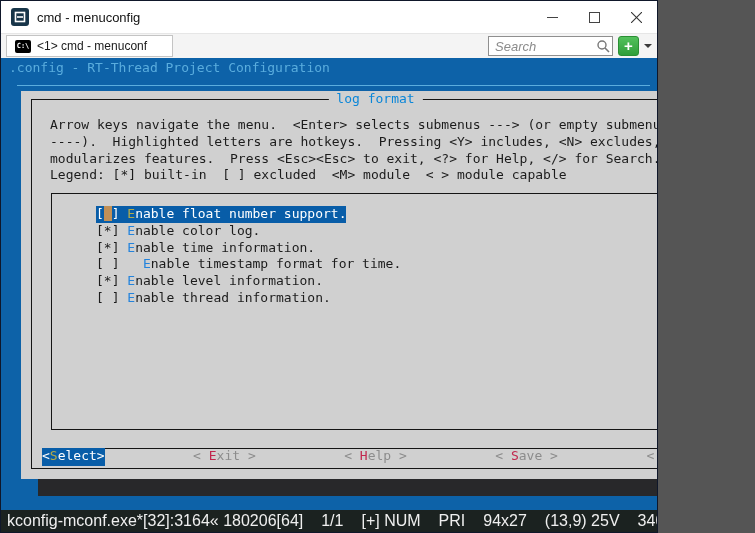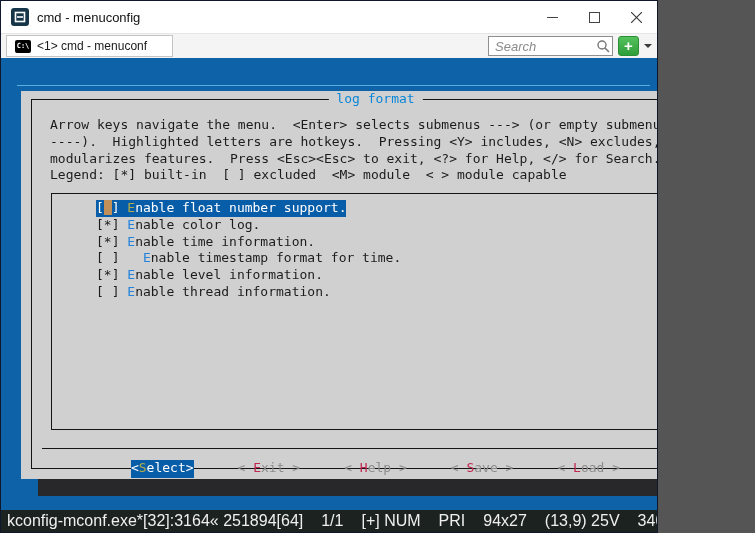--- a/index.html
+++ b/index.html
@@ -47,29 +47,29 @@
   .t-line1{position:absolute;left:8px;top:2px;white-space:pre;}
   .t-line2{position:absolute;left:8px;top:19px;right:7px;display:flex;white-space:pre;}
   .t-line2 .rule{flex:1;border-top:1px solid var(--term-cyan,#5aadde);margin:8px 0 0 8px;}
   .shadow{position:absolute;left:37px;top:50px;width:709px;height:388px;background:var(--shadow,#28282a);}
   .dialog{position:absolute;left:20px;top:33px;width:709px;height:388px;background:var(--dialog-bg,#d0d0d0);color:var(--text-dark,#1c1c1c);}
   .outer-border{position:absolute;left:10px;top:8px;right:10px;bottom:10px;border:1px solid var(--border-dark,#141414);}
   .dlg-title{position:absolute;left:50%;top:-9px;transform:translateX(-50%);background:var(--dialog-bg,#d0d0d0);
     padding:0 8px;color:var(--dialog-title,#0a86d8);white-space:pre;text-align:right;}
   .help{position:absolute;left:18px;top:17px;white-space:pre;color:var(--text-dark,#1c1c1c);}
   .listbox{position:absolute;left:19px;top:93px;width:671px;height:237px;border:1px solid var(--border-dark,#141414);
-    box-sizing:border-box;padding-top:6px;overflow:hidden;}
+    box-sizing:border-box;padding-top:12px;overflow:hidden;}
   .row{height:16.8px;line-height:16.8px;padding-left:44px;}
   .rowline{display:inline-block;white-space:pre;}
   .rowline.sel{background:var(--sel-bg,#085da8);color:#fff;}
   .cursor{background:var(--cursor-tan,#c09058);}
   .hk{color:var(--hotkey-blue,#2383dc);}
   .hk-sel{color:var(--hotkey-yellow,#b3ab4a);}
   .separator{position:absolute;left:10px;right:10px;top:348px;border-top:1px solid var(--border-dark,#141414);}
-  .button-row{position:absolute;left:10px;right:10px;top:360px;height:18px;display:flex;justify-content:center;gap:44px;white-space:pre;}
+  .button-row{position:absolute;left:10px;right:10px;top:348px;height:18px;display:flex;justify-content:space-between;gap:44px;white-space:pre;}
   .btn{color:var(--btn-gray,#8c8c8c);}
   .btn .bh{color:var(--hotkey-red,#c1274e);}
   .btn.btn-sel{background:var(--sel-bg,#085da8);color:#fff;}
   .btn.btn-sel .bh{color:var(--hotkey-yellow,#b3ab4a);}
   
   .statusbar{position:absolute;left:0;bottom:0;right:0;height:22px;background:var(--status-bg,#1b2220);
     color:var(--status-text,#efefef);display:flex;align-items:center;font-size:16px;}
   .status-left{padding-left:6px;white-space:nowrap;}
   .status-right{margin-left:auto;display:flex;gap:18px;white-space:nowrap;align-items:center;}
   .grip{width:15px;height:15px;margin:4px 3px 0 10px;align-self:flex-start;
@@ -142,20 +142,21 @@
       <span class="buffer-ico"><span class="strip"></span><span class="dot"></span></span>
     </span>
     <span class="hamburger">
         <i></i>
         <i></i>
         <i></i>
       </span>
   </div>
 
   <div class="terminal">
+    <div class="t-line1">.config - RT-Thread Project Configuration</div>
     <div class="t-line2">
       <span class="rule"></span>
     </div>
 
     <div class="shadow"></div>
 
     <div class="dialog">
       <div class="outer-border">
         <span class="dlg-title">log format</span>
         <div class="help">Arrow keys navigate the menu.  &lt;Enter&gt; selects submenus ---&gt; (or empty submenus
@@ -172,21 +173,21 @@
           </div>
         <div class="separator"></div>
         <div class="button-row"><span class="btn btn-sel"><span class="bp">&lt;</span><span class="bh">S</span><span class="bp">elect&gt;</span></span><span class="btn"><span class="bp">&lt; </span><span class="bh">E</span><span class="bp">xit &gt;</span></span><span class="btn"><span class="bp">&lt; </span><span class="bh">H</span><span class="bp">elp &gt;</span></span><span class="btn"><span class="bp">&lt; </span><span class="bh">S</span><span class="bp">ave &gt;</span></span><span class="btn"><span class="bp">&lt; </span><span class="bh">L</span><span class="bp">oad &gt;</span></span></div>
       </div>
     </div>
   </div>
 
   <div class="statusbar">
     <span class="status-left">kconfig-mconf.exe*[32]:3164</span>
     <span class="status-right">
-        <span class="seg">« 251894[64]</span>
+        <span class="seg">« 180206[64]</span>
         <span class="seg">1/1</span>
         <span class="seg">[+] NUM</span>
         <span class="seg">PRI</span>
         <span class="seg">94x27</span>
         <span class="seg">(13,9) 25V</span>
         <span class="seg">3408</span>
         <span class="seg">100%</span>
       </span>
     <span class="grip"></span>
   </div>

